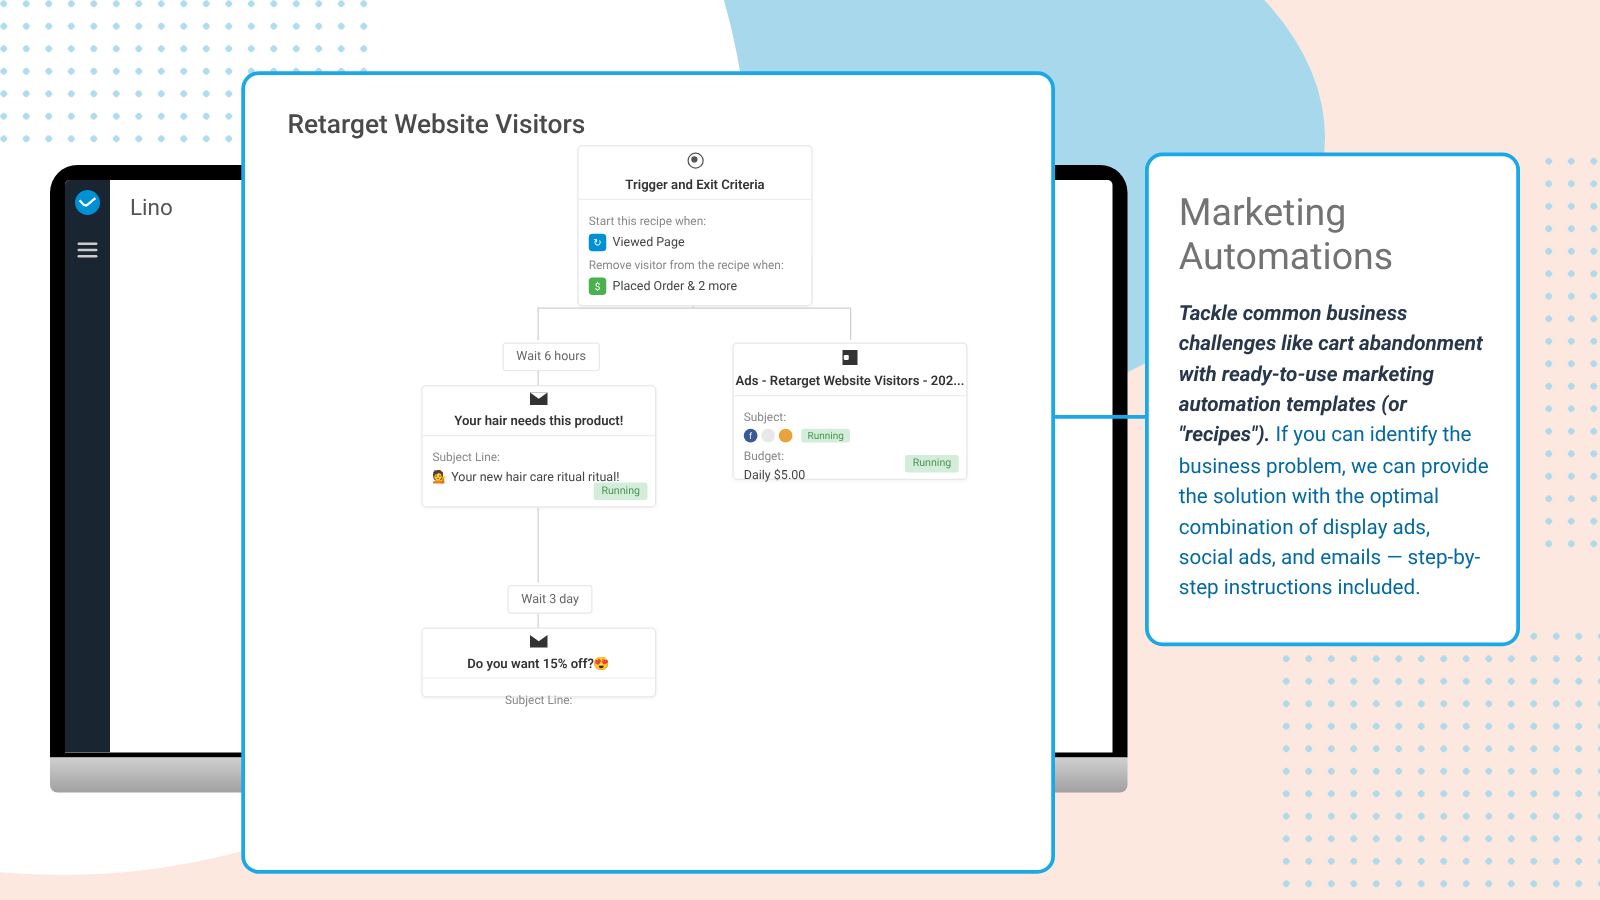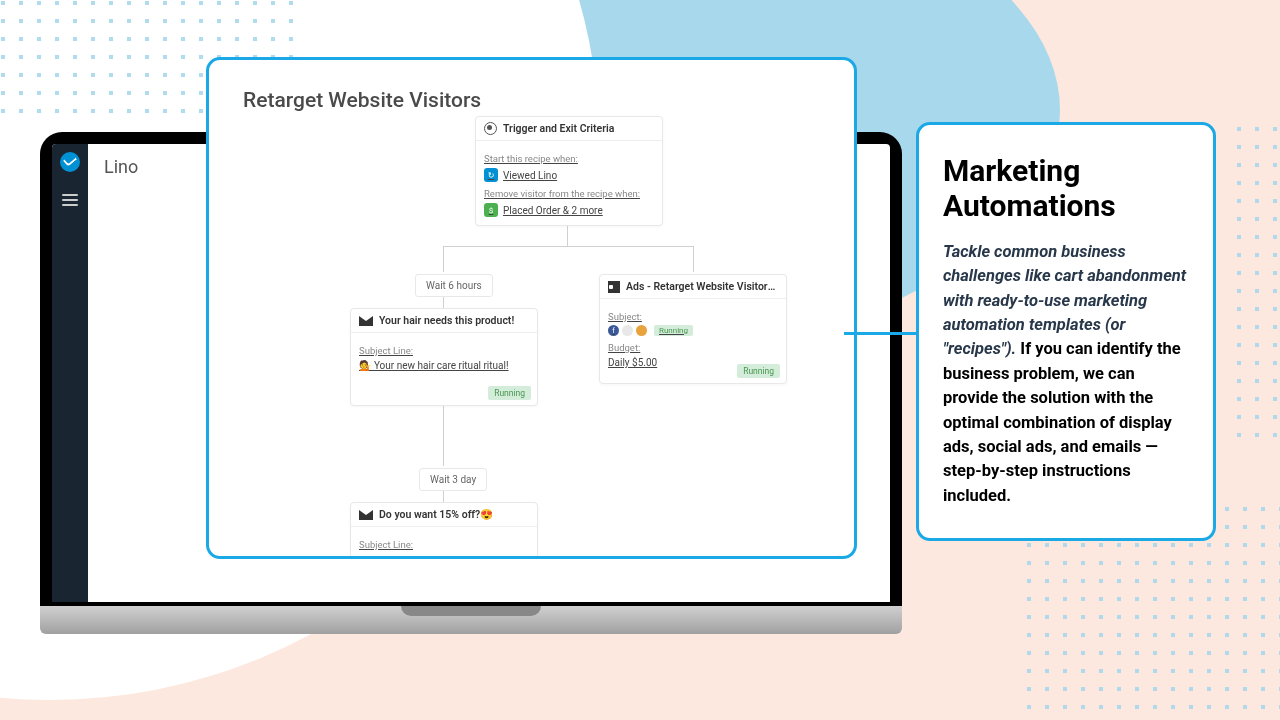--- a/index.html
+++ b/index.html
@@ -117,27 +117,26 @@
   transform: translateX(-50%);
   width: 140px; height: 10px;
   background: #888;
   border-radius: 0 0 10px 10px;
 }
 
 
 .panel-main {
   position: absolute;
   left: 193px; top: 57px;
-  width: 651px; height: 502px;
+  width: 651px; height: 642px;
   background: #fff;
   border: 3px solid #1aa8e6;
   border-radius: 14px;
   padding: 28px 28px 14px 34px;
   overflow: hidden;
-  margin-left: 13px;
 }
 .panel-main h2 {
   font-size: 21px;
   font-weight: 500;
   color: #4a4a4a;
   margin-bottom: 6px;
 }
 .flow {
   position: relative;
   height: 440px;
@@ -153,22 +152,23 @@
 }
 .card .head {
   display: flex;
   align-items: center;
   gap: 6px;
   padding: 5px 8px;
   font-weight: 600;
   color: #333;
   font-size: 10.5px;
   border-bottom: 1px solid #eee;
-}
-.card .body { padding: 6px 8px 8px 8px; text-decoration: underline; }
+  flex-direction: column;
+}
+.card .body { padding: 6px 8px 8px 8px; }
 .icon-circ {
   width: 13px; height: 13px;
   border: 1.5px solid #555;
   border-radius: 50%;
   flex-shrink: 0;
   position: relative;
 }
 .icon-circ::after {
   content:"";
   position:absolute;
@@ -258,36 +258,36 @@
   position: absolute;
   left: 916px; top: 122px;
   width: 300px;
   background: #fff;
   border: 3px solid #1aa8e6;
   border-radius: 14px;
   padding: 28px 22px 30px 24px;
 }
 .panel-side h3 {
   font-size: 30px;
-  font-weight: 700;
-  color: #000000;
+  font-weight: 400;
+  color: #737373;
   line-height: 1.18;
   margin-bottom: 16px;
 }
 .panel-side .bold {
   font-size: 16.5px;
   font-weight: 700;
   color: #28384a;
   line-height: 1.48;
   font-style: italic;
 }
 .panel-side .reg {
   font-size: 16.5px;
-  font-weight: 700;
-  color: #000000;
+  font-weight: 400;
+  color: #0369a1;
   line-height: 1.48;
 }
 </style>
 </head>
 <body>
 
 <div class="blob-blue-top"></div>
 <div class="blob-white"></div>
 <div class="dots tl"></div>
 <div class="dots br1"></div>
@@ -324,21 +324,21 @@
 
     <div class="card" style="left:232px; top:-2px; width:188px;">
       <div class="head">
           <span class="icon-circ"></span>
           <span>Trigger and Exit Criteria</span>
         </div>
       <div class="body">
         <div class="labelrow">Start this recipe when:</div>
         <div class="smallrow">
             <span class="dotico blue">↻</span>
-            <span>Viewed Lino</span>
+            <span>Viewed Page</span>
           </div>
         <div class="labelrow">Remove visitor from the recipe when:</div>
         <div class="smallrow">
             <span class="dotico green">$</span>
             <span>Placed Order &amp; 2 more</span>
           </div>
       </div>
     </div>
 
     <div class="chip" style="left:172px; top:156px;">Wait 6 hours</div>
@@ -373,21 +373,21 @@
         <div class="labelrow">Budget:</div>
         <div class="smallrow">
             <span>Daily  $5.00</span>
           </div>
       </div>
       <div class="badge-run">Running</div>
     </div>
 
     <div class="chip" style="left:176px; top:350px;">Wait 3 day</div>
 
-    <div class="card" style="left:107px; top:384px; width:188px; height:56px;">
+    <div class="card" style="left:107px; top:384px; width:188px; height:56px;text-align:center;">
       <div class="head">
           <span class="icon-env"></span>
           <span>Do you want 15% off?😍</span>
         </div>
       <div class="body">
         <div class="labelrow">Subject Line:</div>
       </div>
     </div>
   </div>
 </div>

